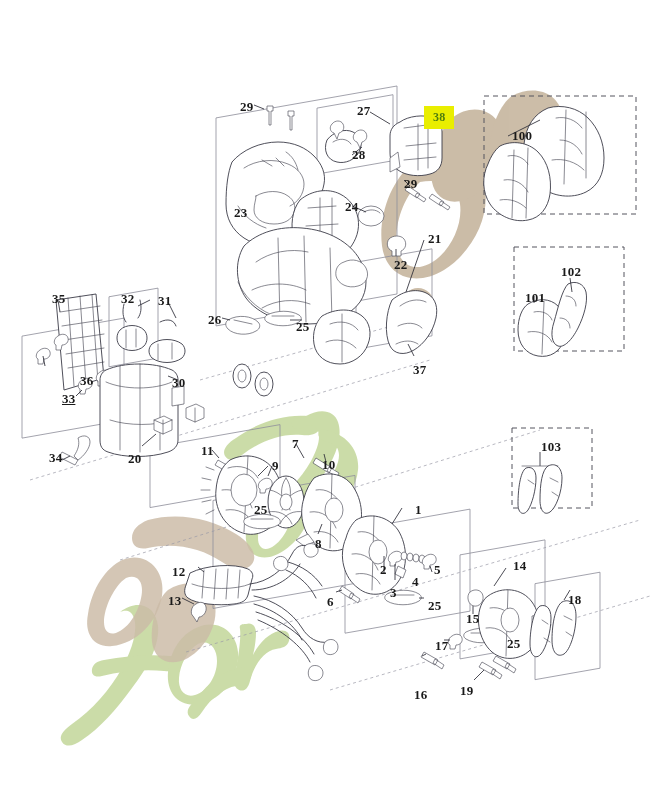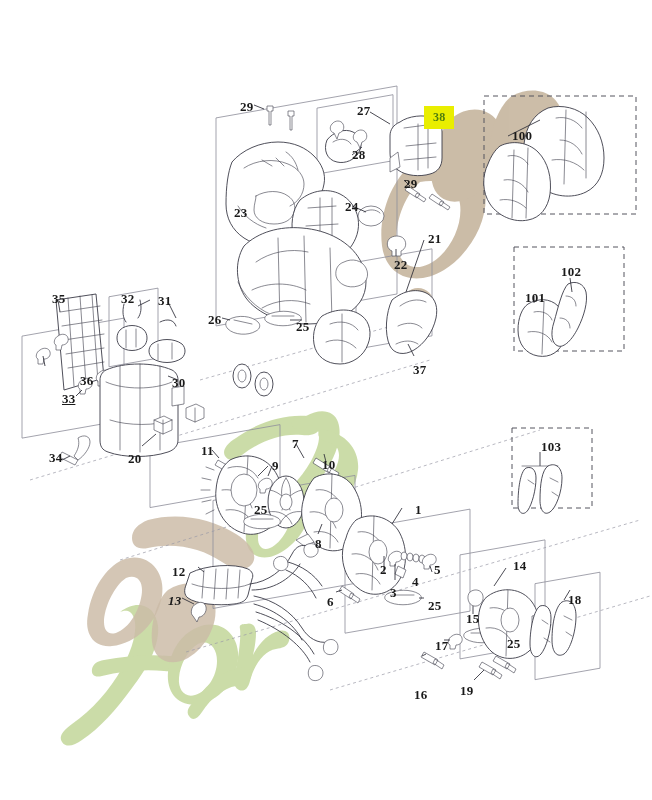--- a/index.html
+++ b/index.html
@@ -490,21 +490,21 @@
       <div class="label" style="left: 272px; top: 459px;">9</div>
       <div class="label" style="left: 254px; top: 503px;">25</div>
       <div class="label" style="left: 415px; top: 503px;">1</div>
       <div class="label" style="left: 315px; top: 537px;">8</div>
       <div class="label" style="left: 380px; top: 563px;">2</div>
       <div class="label" style="left: 434px; top: 563px;">5</div>
       <div class="label" style="left: 412px; top: 575px;">4</div>
       <div class="label" style="left: 513px; top: 559px;">14</div>
       <div class="label" style="left: 172px; top: 565px;">12</div>
       <div class="label" style="left: 390px; top: 586px;">3</div>
-      <div class="label" style="left: 168px; top: 594px; font-style: italic;">13</div>
+      <div class="label" style="left: 168px; top: 594px;">13</div>
       <div class="label" style="left: 327px; top: 595px;">6</div>
       <div class="label" style="left: 568px; top: 593px;">18</div>
       <div class="label" style="left: 428px; top: 599px;">25</div>
       <div class="label" style="left: 466px; top: 612px;">15</div>
       <div class="label" style="left: 435px; top: 639px;">17</div>
       <div class="label" style="left: 507px; top: 637px;">25</div>
       <div class="label" style="left: 414px; top: 688px;">16</div>
       <div class="label" style="left: 460px; top: 684px;">19</div>
     </div>
 

